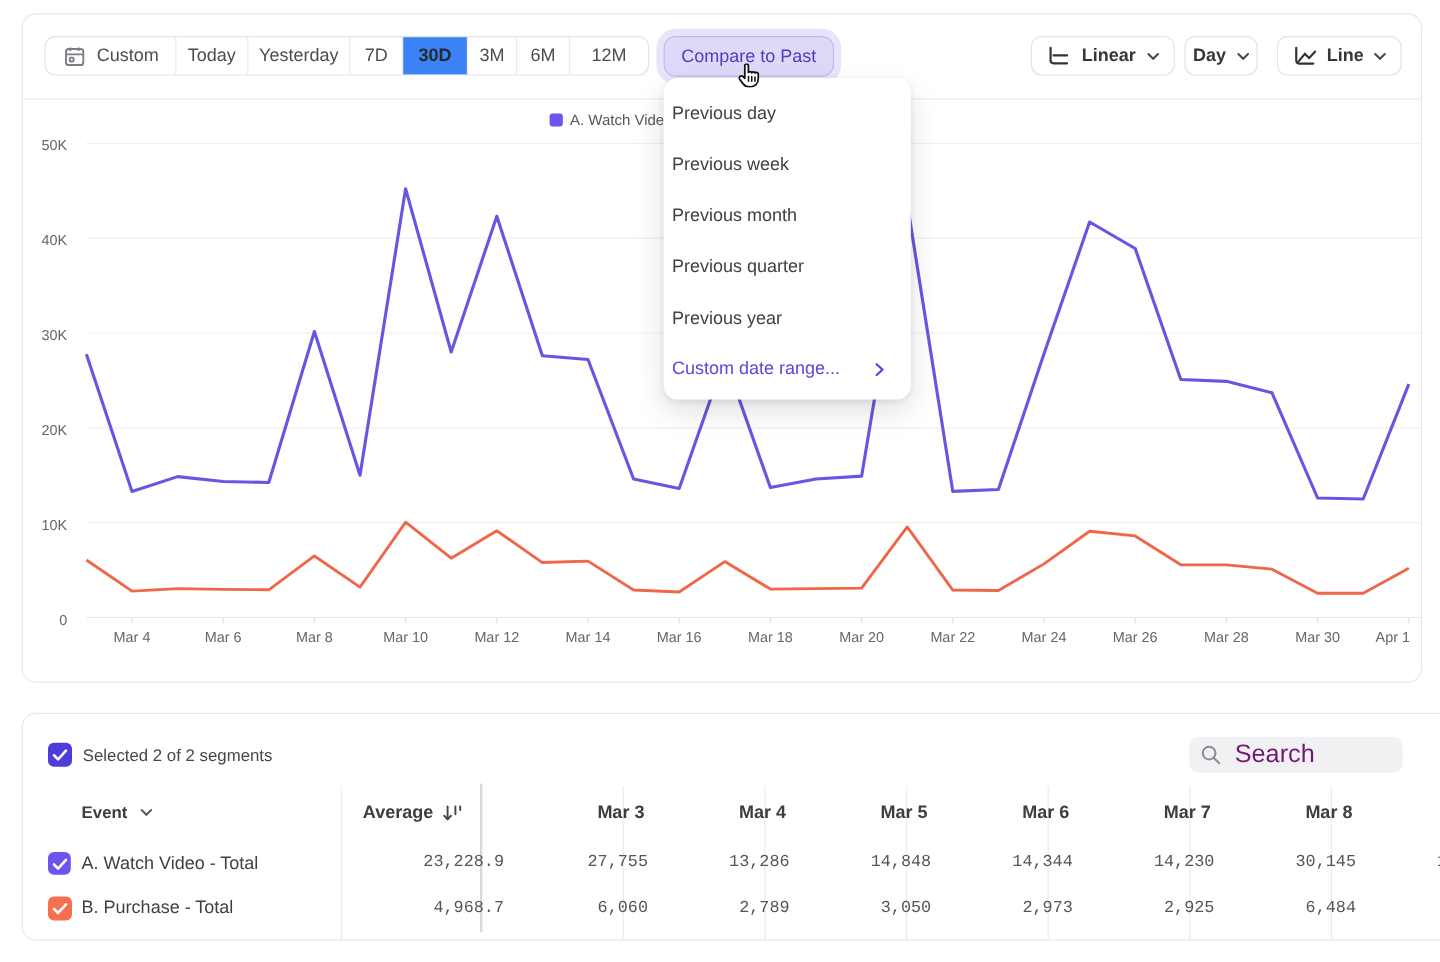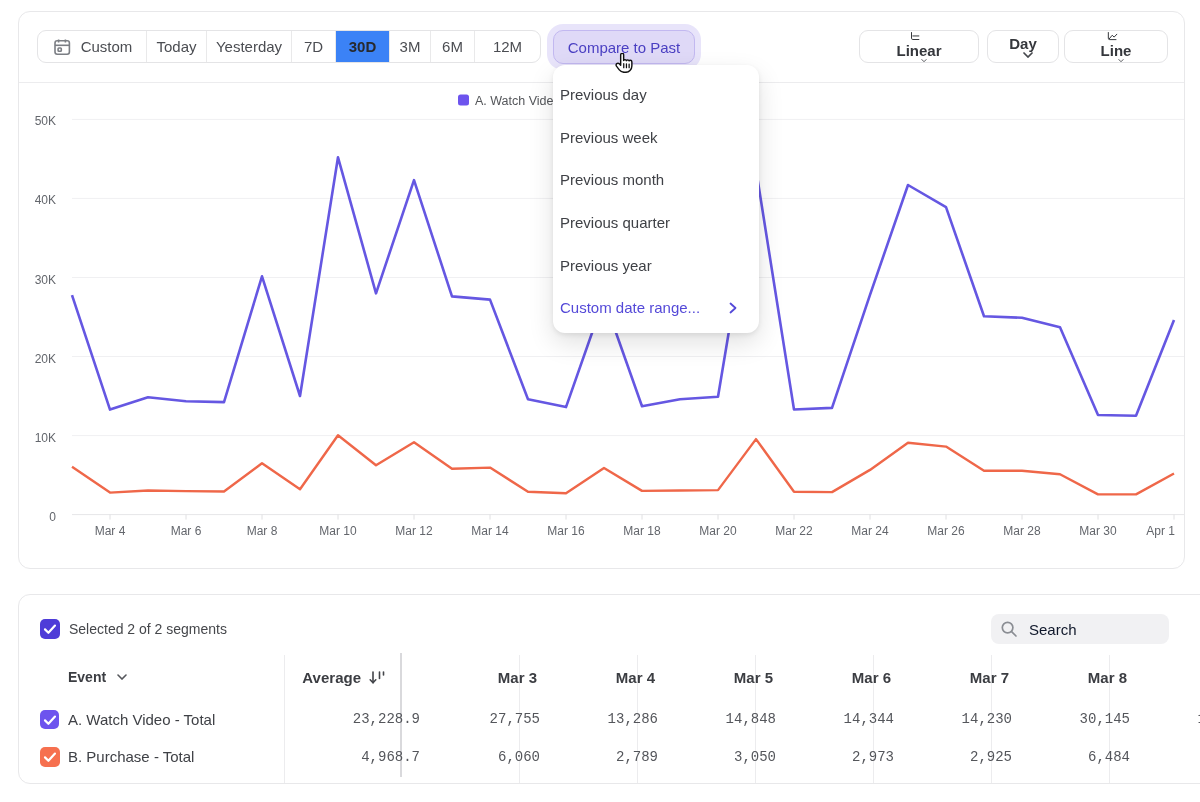--- a/index.html
+++ b/index.html
@@ -3,21 +3,21 @@
 <meta charset="utf-8">
 <style>
   * { margin:0; padding:0; box-sizing:border-box; }
   html,body { width:1200px; height:802px; background:#fff; font-family:"Liberation Sans",sans-serif; overflow:hidden; }
   .card { position:absolute; background:#fff; border:1px solid #e8e8ea; border-radius:12px; }
   #card1 { left:18px; top:11px; width:1167px; height:558px; }
   #card2 { left:18px; top:594px; width:1199px; height:190px; overflow:hidden; }
   .abs { position:absolute; }
   .seg { display:flex; align-items:center; justify-content:center; height:100%; font-size:15px; color:#4b4d52; border-right:1px solid #e9e9ea; }
   .seg:last-child { border-right:none; }
-  .btn { position:absolute; display:flex; align-items:center; justify-content:center; height:33px; top:18px; border:1px solid #e4e4e6; border-radius:9px; background:#fff; font-size:15px; font-weight:700; color:#35373c;flex-direction:column; }
+  .btn { position:absolute; display:flex; align-items:center; justify-content:center; height:33px; top:18px; border:1px solid #e4e4e6; border-radius:9px; background:#fff; font-size:15px; font-weight:700; color:#35373c; }
   .ddi { height:42.6px; display:flex; align-items:center; padding-left:7px; font-size:15px; color:#3f4146; }
   .num { font-family:"Liberation Mono",monospace; font-size:14px; color:#54565b; }
   .vline { position:absolute; width:1px; background:#ececee; }
   .cb { position:absolute; width:19.5px; height:19.5px; border-radius:5px; }
   .rcell span { top:50%; transform:translateY(-50%); }
 </style>
 </head>
 <body>
 
 <div id="card1" class="card">
@@ -45,21 +45,21 @@
   <div class="btn" style="left:840px; width:120px;">
     <svg width="20" height="20" viewBox="0 0 20 20" fill="none" stroke="#303236" stroke-width="1.8" stroke-linecap="round" style="margin-right:9px;">
       <path d="M3.5 2.8 V13.3 Q3.5 15.8 6 15.8 H17.2"></path>
       <path d="M6 9.2 H17.2"></path>
     </svg>
     Linear
     <svg width="10" height="6" viewBox="0 0 10 6" fill="none" stroke="#46484d" stroke-width="1.7" stroke-linecap="round" style="margin-left:9px;">
         <path d="M1 1 L5 5 L9 1"></path>
       </svg>
   </div>
-  <div class="btn" style="left:968px; width:72px;text-align:center;">
+  <div class="btn" style="left:968px; width:61px;text-align:center;">
     Day
     <svg width="10" height="6" viewBox="0 0 10 6" fill="none" stroke="#46484d" stroke-width="1.7" stroke-linecap="round" style="margin-left:9px;">
         <path d="M1 1 L5 5 L9 1"></path>
       </svg>
   </div>
   <div class="btn" style="left:1045px; width:104px;">
     <svg width="20" height="20" viewBox="0 0 20 20" fill="none" stroke="#303236" stroke-width="1.8" stroke-linecap="round" style="margin-right:9px;">
       <path d="M3.2 2.8 V13.5 Q3.2 16 5.7 16 H17.4"></path>
       <path d="M5 14.4 L10.4 7.9 L14 11.3 L19 6"></path>
     </svg>
@@ -143,21 +143,21 @@
         <path d="M5 10.4 L8.4 13.8 L15 6.6"></path>
       </svg>
   </div>
   <div class="abs" style="left:50px; top:18px; height:32px; display:flex; align-items:center; font-size:14px; color:#45474b;">Selected 2 of 2 segments</div>
 
   <div class="abs" style="left:972px; top:19px; width:178px; height:30px; background:#f1f1f3; border-radius:8px; display:flex; align-items:center; padding-left:9px;">
     <svg width="19" height="19" viewBox="0 0 19 19" fill="none" stroke="#8a8d93" stroke-width="1.7" stroke-linecap="round">
       <circle cx="7.6" cy="7.6" r="5.3"></circle>
         <path d="M11.6 11.6 L16 16"></path>
     </svg>
-    <span style="font-size:15px; color:#0f172a; margin-left:10px;">Search</span>
+    <span style="font-size:21px; color:#701a75; margin-left:10px;">Search</span>
   </div>
 
   <div class="vline" style="left:265px; top:60px; height:128px;"></div>
   <div class="vline" style="left:381px; top:58px; height:124px; width:2px; background:#d9d9dc;"></div>
   <div class="vline" style="left:500px; top:60px; height:128px;"></div>
   <div class="vline" style="left:618px; top:60px; height:128px;"></div>
   <div class="vline" style="left:736px; top:60px; height:128px;"></div>
   <div class="vline" style="left:854px; top:60px; height:128px;"></div>
   <div class="vline" style="left:972px; top:60px; height:128px;"></div>
   <div class="vline" style="left:1090px; top:60px; height:128px;"></div>

